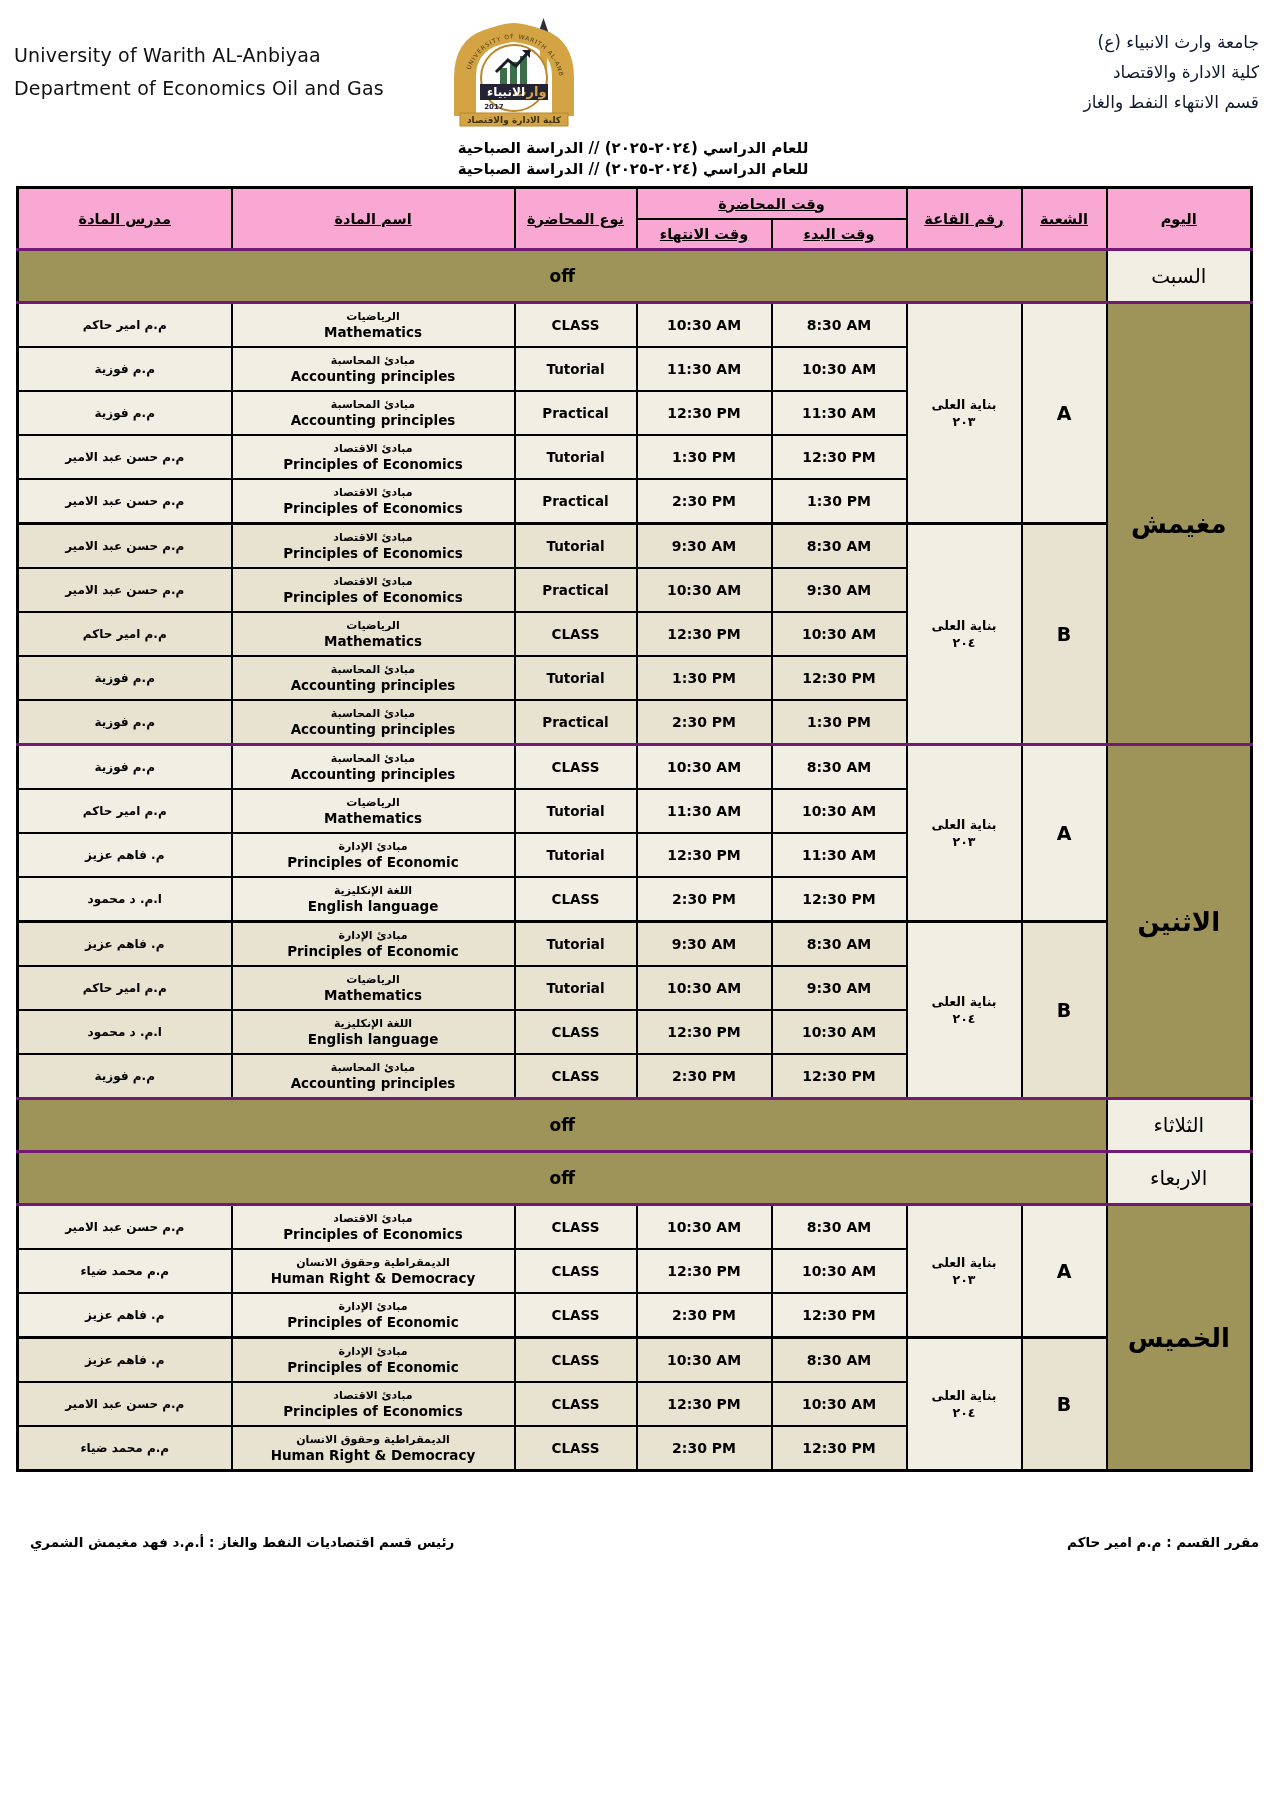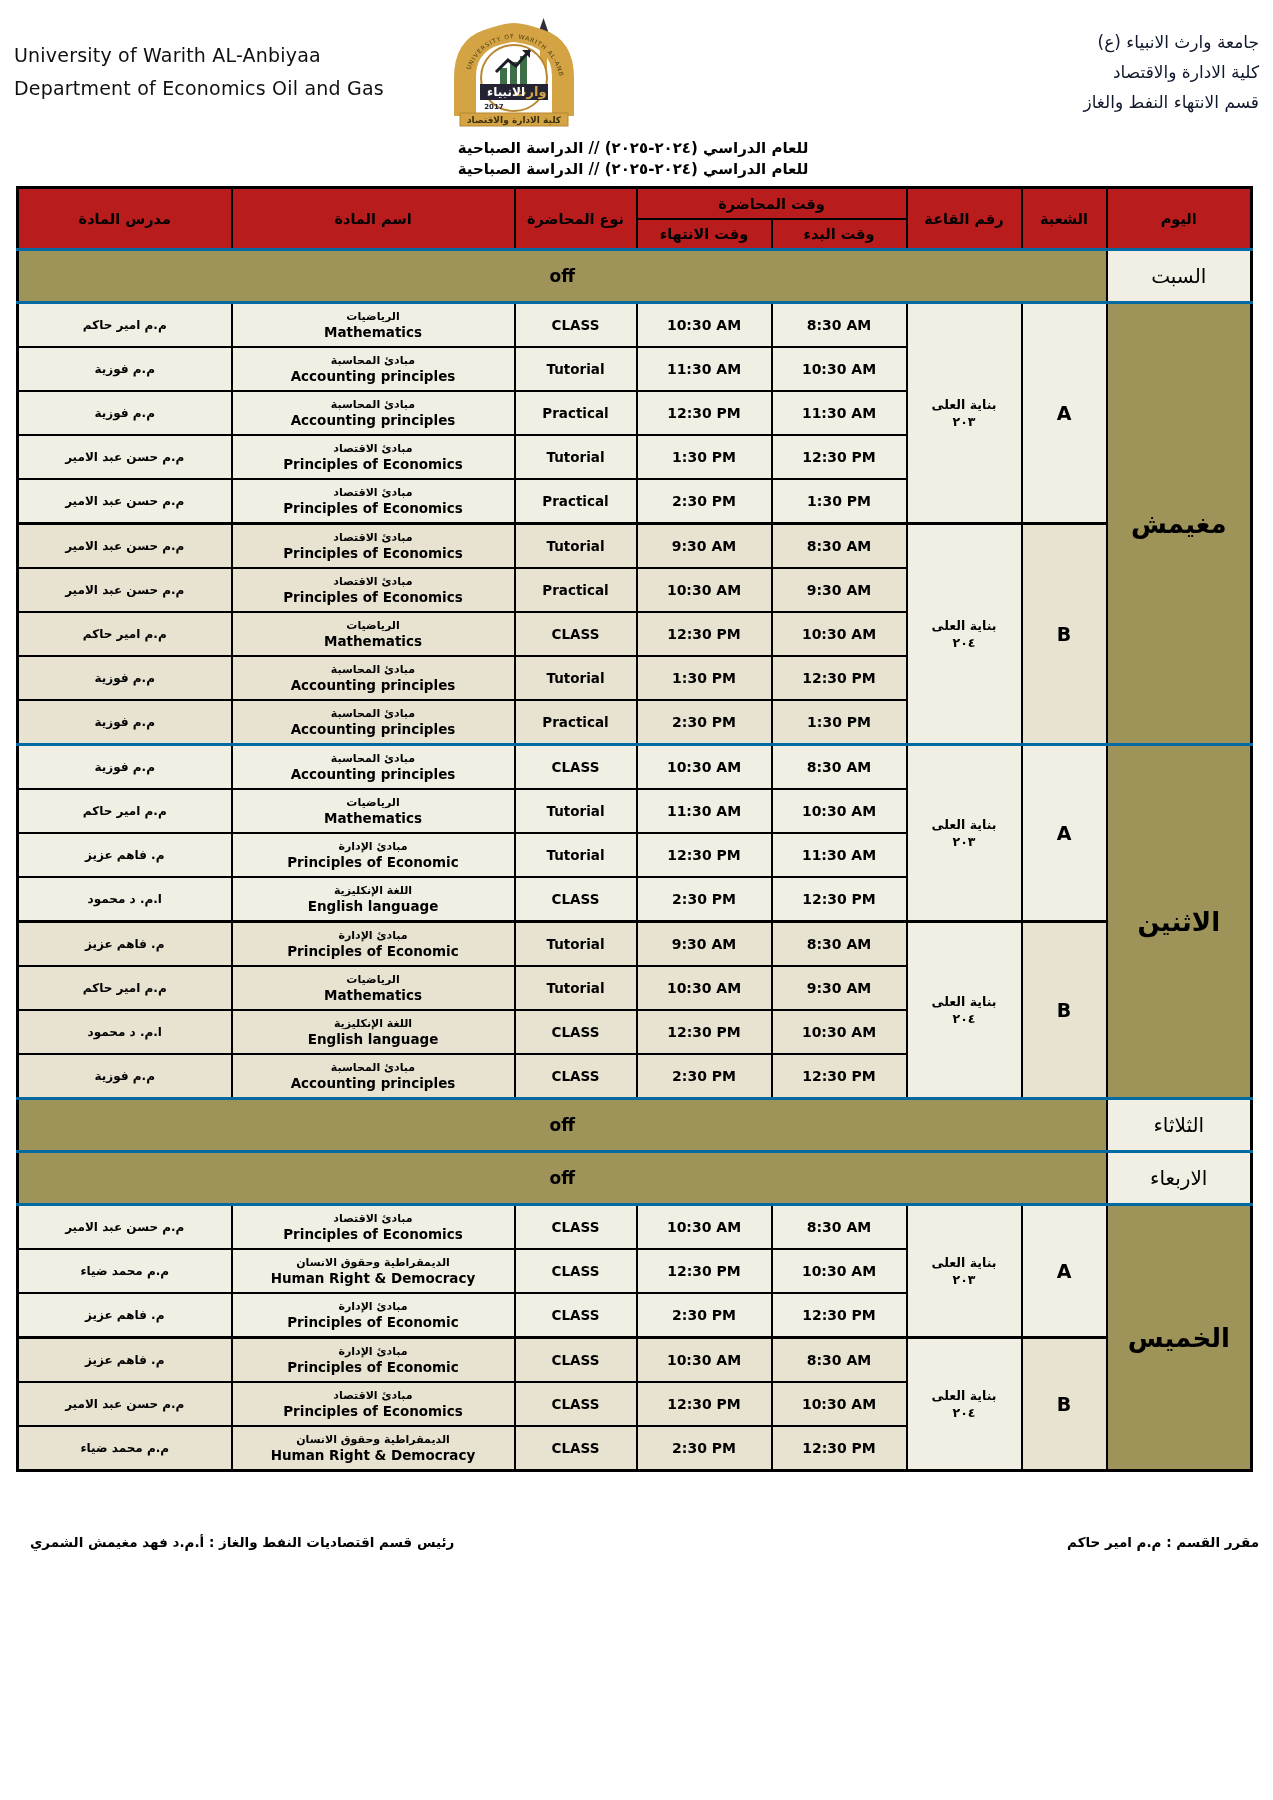--- a/index.html
+++ b/index.html
@@ -18,39 +18,39 @@
   .titles div{font-size:15px;font-weight:bold;line-height:21px;}
   
   table.tt{
     border-collapse:collapse;table-layout:fixed;direction:rtl;
     margin:4px 0 0 16px;width:1234px;border:3px solid #000;
   }
   table.tt td, table.tt th{
     border:2px solid #000;text-align:center;vertical-align:middle;
     padding:1px 2px;overflow:hidden;
   }
-  thead th{background:#b91c1c;font-size:14.5px;font-weight:bold;height:26px;}
+  thead th{background:#f9a8d4;font-size:14.5px;font-weight:bold;height:26px;text-decoration:underline;}
   thead tr.h1 th{height:27px;}
   tbody td{height:40px;}
   tr.off-row td{height:48px;}
   td.off-band{background:#9e9459;font-size:17px;font-weight:bold;color:#000;}
   td.off-day{background:#f1efe3;font-size:20px;font-weight:normal;}
   td.day-active{background:#9e9459;font-size:26px;font-weight:bold;}
   tr.sec-A td{background:#f1efe3;}
   tr.sec-B td{background:#e8e2d0;}
   tr.sec-B td.room-cell{background:#f1efe3;}
   td.day-active, tr.sec-A td.day-active, tr.sec-B td.day-active{background:#9e9459;}
   td.section-cell{font-size:19px;font-weight:bold;}
   td.room-cell{font-size:12.5px;font-weight:bold;line-height:17px;}
   td.time-cell{font-size:14px;font-weight:bold;direction:ltr;}
   td.type-cell{font-size:13.5px;font-weight:bold;direction:ltr;}
   td.teacher-cell{font-size:12px;font-weight:bold;}
   .subject-ar{font-size:11px;font-weight:bold;line-height:15px;}
   .subject-en{font-size:13.5px;font-weight:bold;line-height:17px;direction:ltr;}
-  tr.day-start td{border-top:3px solid #0369a1;}
+  tr.day-start td{border-top:3px solid #701a75;}
   tr.sec-start td{border-top:3px solid #000;}
   
   .sig-row{
     display:flex;justify-content:space-between;direction:rtl;
     margin:62px 14px 0 14px;font-weight:bold;font-size:13.5px;
   }
   .sig-right{text-align:right;}
   .sig-left{text-align:left;margin-left:16px;}
 </style>
 </head>

